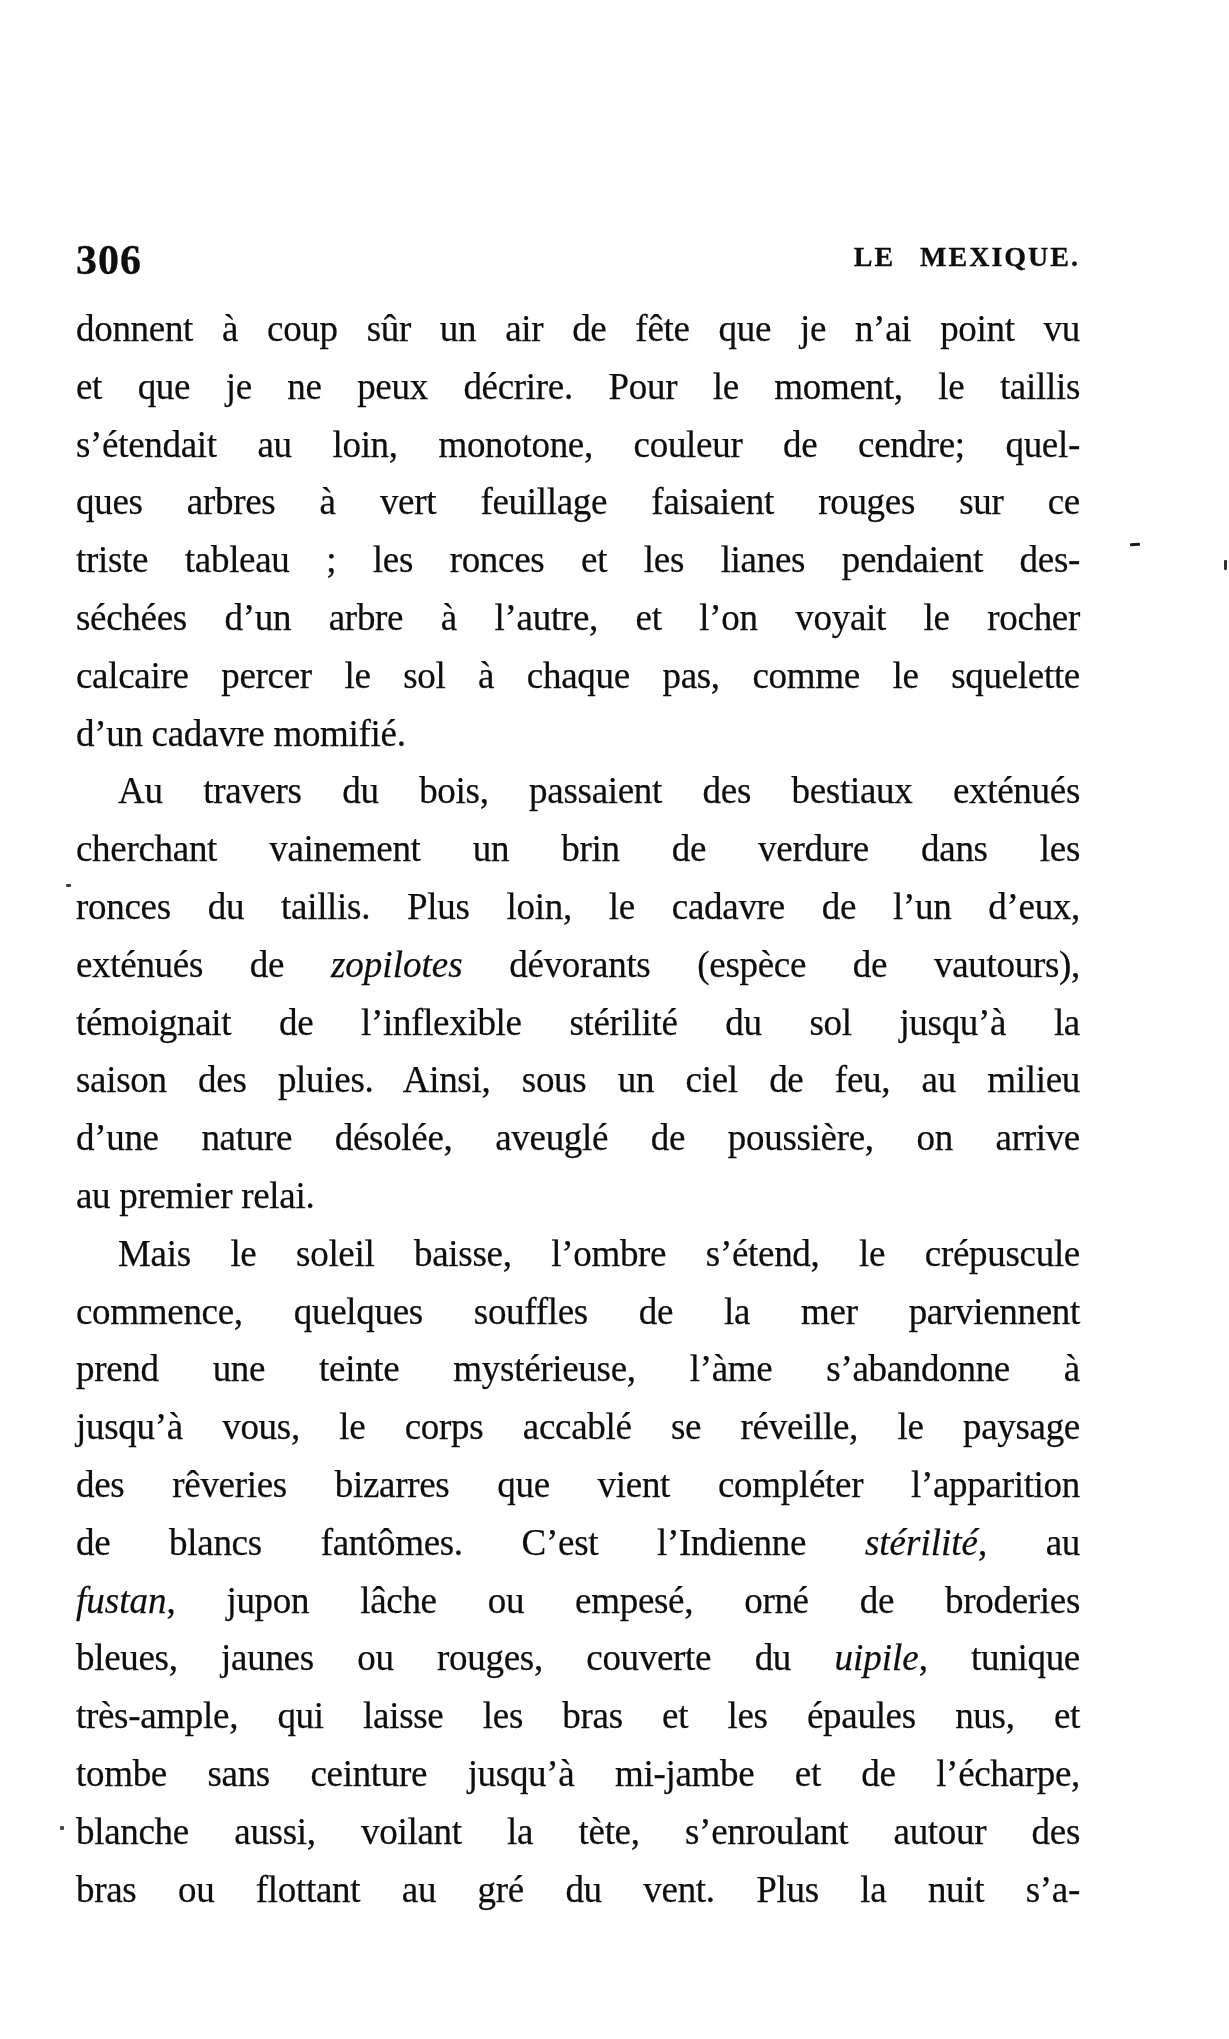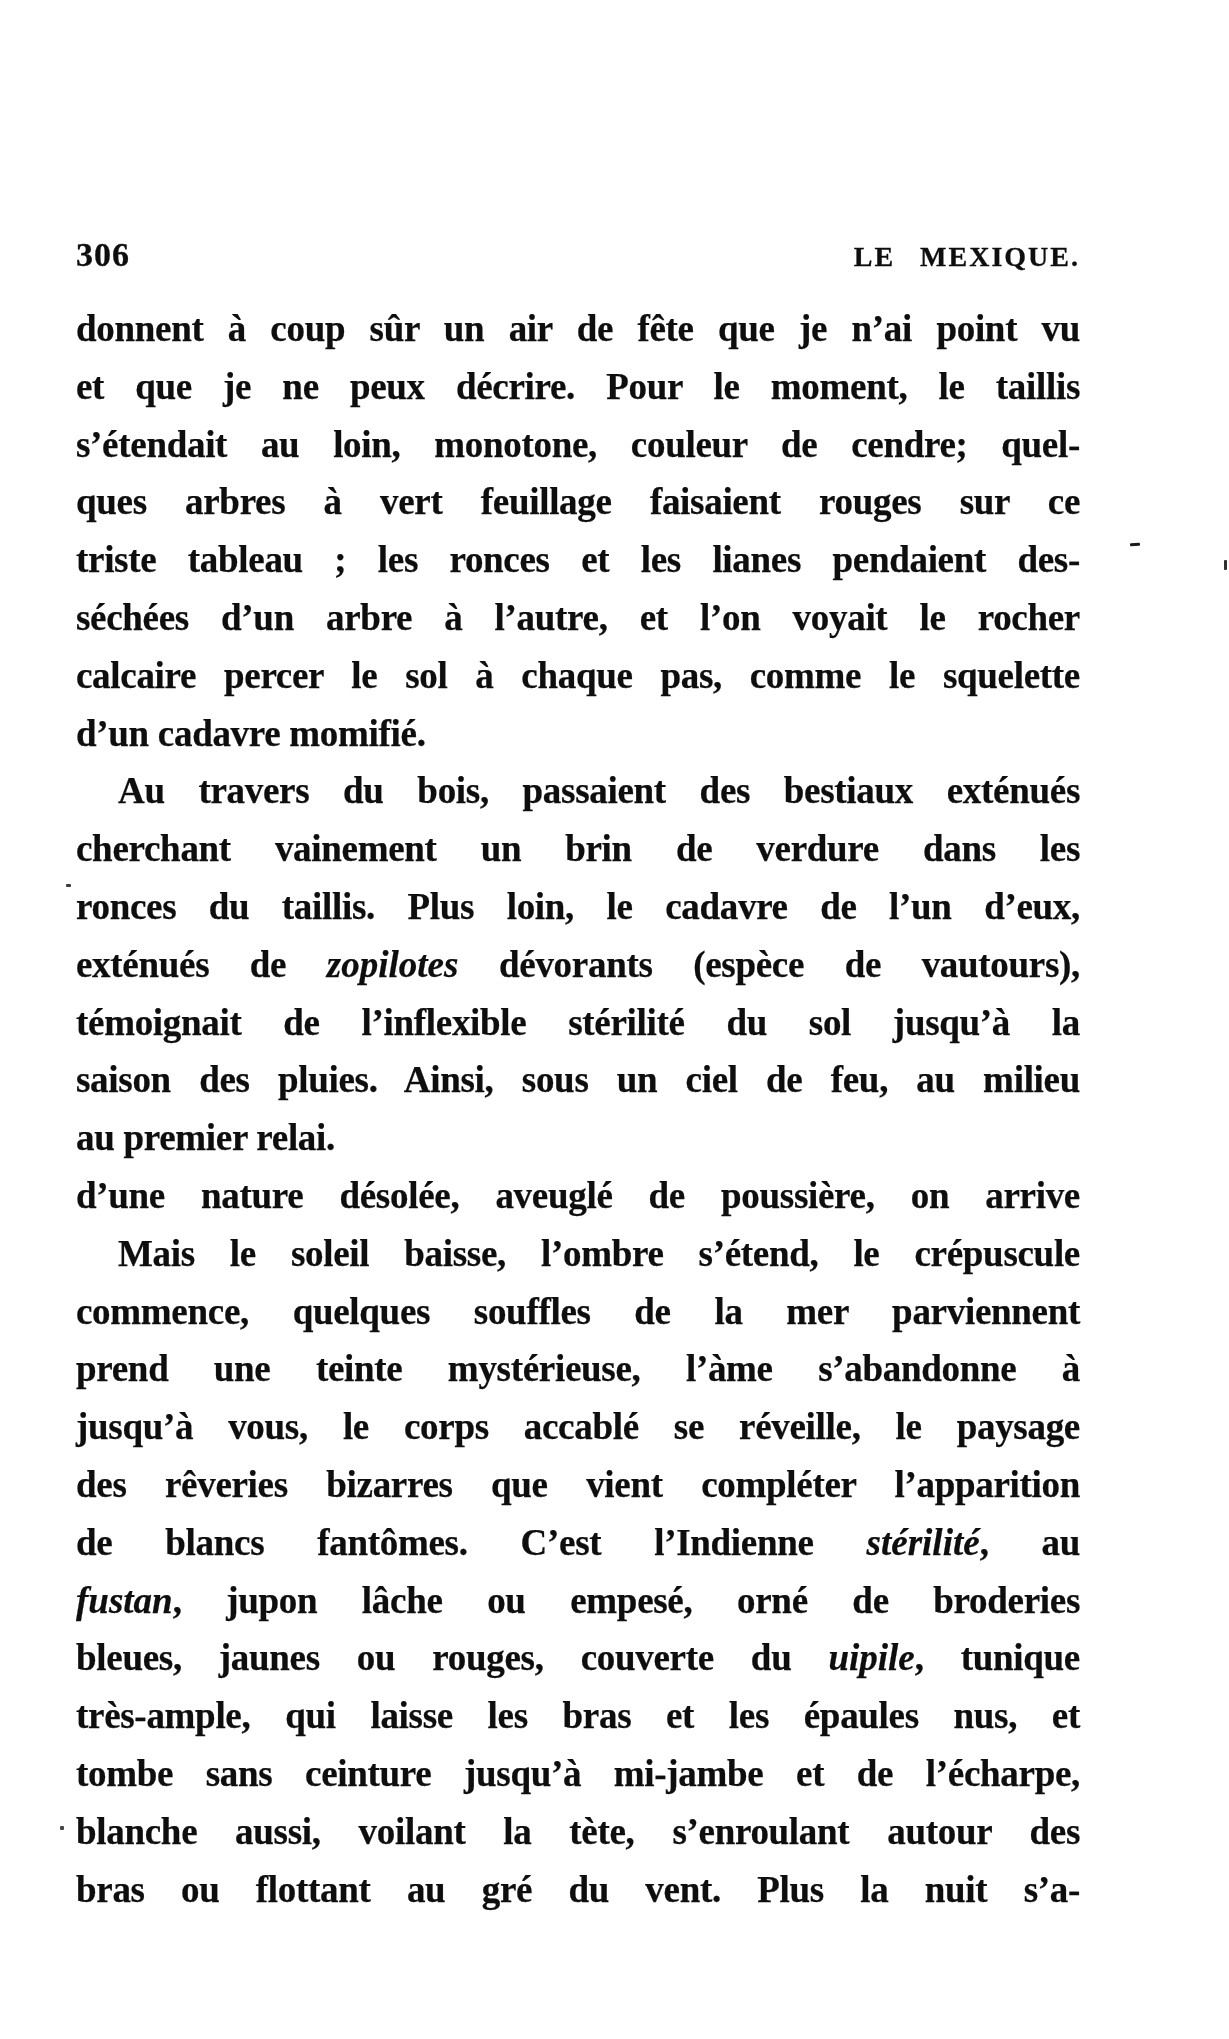--- a/index.html
+++ b/index.html
@@ -21,21 +21,21 @@
     position: absolute;
     left: 76px;
     top: 236px;
     width: 1004px;
     height: 42px;
   }
   #page-number {
     position: absolute;
     left: 0;
     top: 0;
-    font-size: 34px;
+    font-size: 42px;
     font-weight: bold;
     letter-spacing: 1px;
     -webkit-text-stroke: 0.3px currentColor;
   }
   #running-title {
     position: absolute;
     left: 0;
     right: 0;
     top: 5px;
     text-align: right;
@@ -49,21 +49,21 @@
   #text-block {
     position: absolute;
     left: 76px;
     top: 300px;
     width: 1004px;
   }
   .line {
     height: 57.8px;
     line-height: 57.8px;
     font-size: 37px;
-    font-weight: bold;
+    font-weight: normal;
     letter-spacing: -0.3px;
     white-space: nowrap;
     text-align: justify;
     text-align-last: justify;
     -webkit-text-stroke: 0.25px currentColor;
   }
   .line.indent {
     text-indent: 42px;
   }
   .line.end {
@@ -102,22 +102,22 @@
       <div class="line"><span>triste tableau ; les ronces et les lianes pendaient des-</span></div>
       <div class="line"><span>séchées d’un arbre à l’autre, et l’on voyait le rocher</span></div>
       <div class="line"><span>calcaire percer le sol à chaque pas, comme le squelette</span></div>
       <div class="line end"><span>d’un cadavre momifié.</span></div>
       <div class="line indent"><span>Au travers du bois, passaient des bestiaux exténués</span></div>
       <div class="line"><span>cherchant vainement un brin de verdure dans les</span></div>
       <div class="line"><span>ronces du taillis. Plus loin, le cadavre de l’un d’eux,</span></div>
       <div class="line"><span>exténués de </span><i>zopilotes</i><span> dévorants (espèce de vautours),</span></div>
       <div class="line"><span>témoignait de l’inflexible stérilité du sol jusqu’à la</span></div>
       <div class="line"><span>saison des pluies. Ainsi, sous un ciel de feu, au milieu</span></div>
+      <div class="line"><span>d’une nature désolée, aveuglé de poussière, on arrive</span></div>
       <div class="line end"><span>au premier relai.</span></div>
-      <div class="line"><span>d’une nature désolée, aveuglé de poussière, on arrive</span></div>
       <div class="line indent"><span>Mais le soleil baisse, l’ombre s’étend, le crépuscule</span></div>
       <div class="line"><span>commence, quelques souffles de la mer parviennent</span></div>
       <div class="line"><span>prend une teinte mystérieuse, l’àme s’abandonne à</span></div>
       <div class="line"><span>jusqu’à vous, le corps accablé se réveille, le paysage</span></div>
       <div class="line"><span>des rêveries bizarres que vient compléter l’apparition</span></div>
       <div class="line"><span>de blancs fantômes. C’est l’Indienne </span><i>stérilité</i><span>, au</span></div>
       <div class="line"><i>fustan</i><span>, jupon lâche ou empesé, orné de broderies</span></div>
       <div class="line"><span>bleues, jaunes ou rouges, couverte du </span><i>uipile</i><span>, tunique</span></div>
       <div class="line"><span>très-ample, qui laisse les bras et les épaules nus, et</span></div>
       <div class="line"><span>tombe sans ceinture jusqu’à mi-jambe et de l’écharpe,</span></div>

